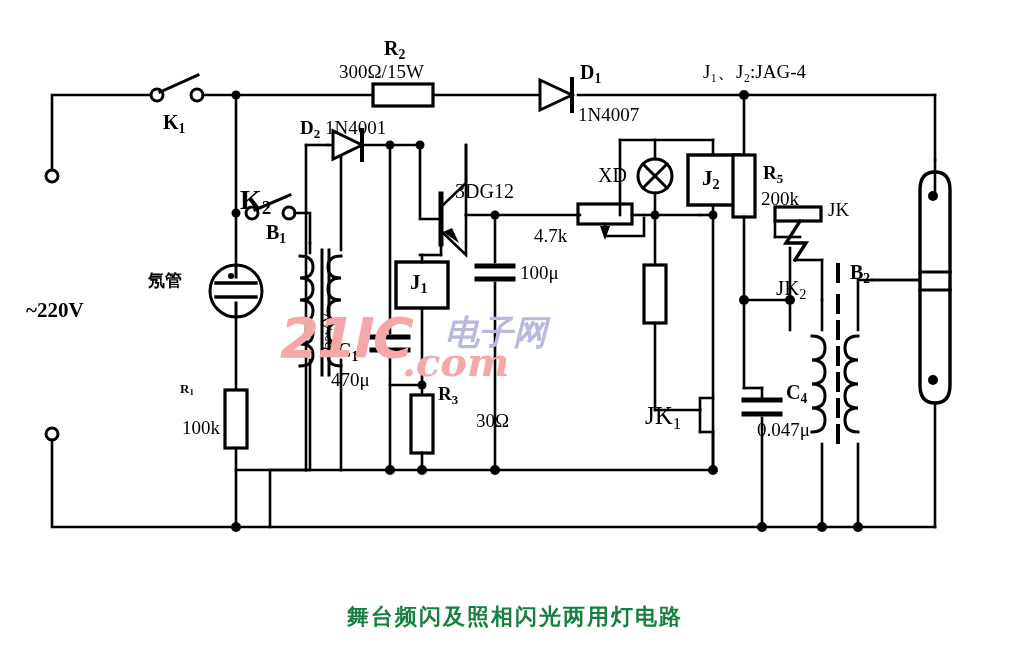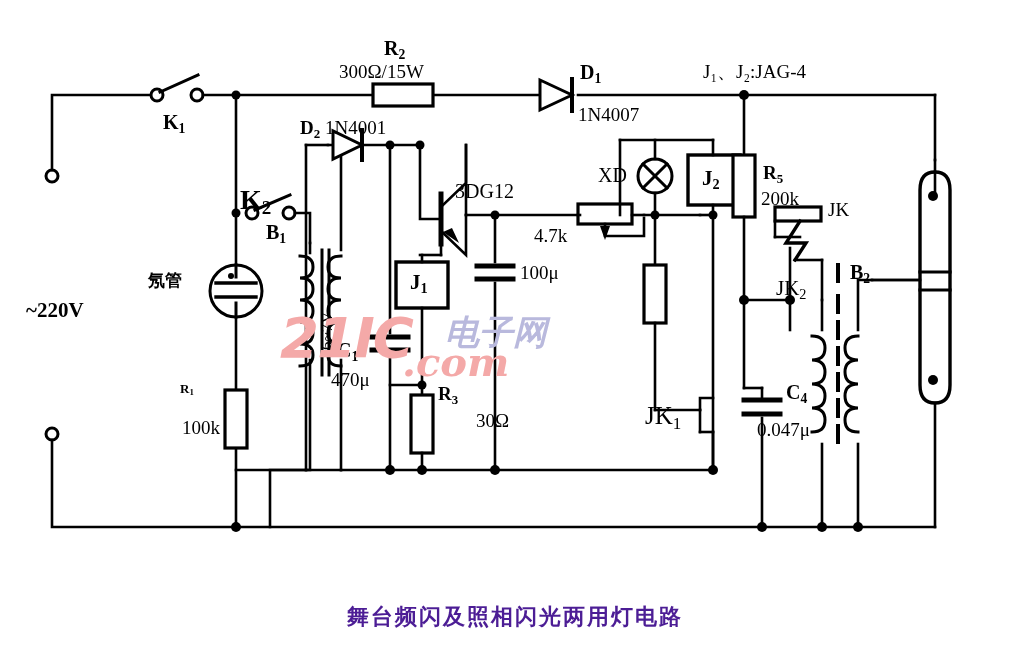--- a/index.html
+++ b/index.html
@@ -4,21 +4,21 @@
 <style>
   html,body{margin:0;padding:0;background:#ffffff;}
   body{width:1030px;height:671px;font-family:"Liberation Serif",serif;overflow:hidden;}
   #root{position:relative;width:1030px;height:671px;background:#fff;}
   svg{display:block;}
   .lbl{position:absolute;color:#000;font-family:"Liberation Serif",serif;white-space:nowrap;line-height:1;}
   .b{font-weight:bold;}
   .sub{font-size:0.68em;vertical-align:-0.28em;}
   .cn{font-family:"DejaVu Sans",sans-serif;font-weight:bold;}
   #caption{position:absolute;left:0;top:602px;width:1030px;text-align:center;
-           font-family:"DejaVu Sans",sans-serif;font-weight:bold;font-size:22px;color:#4c1d95;letter-spacing:2px;}
+           font-family:"DejaVu Sans",sans-serif;font-weight:bold;font-size:22px;color:#15803d;letter-spacing:2px;}
   .wm{position:absolute;font-style:italic;font-weight:bold;pointer-events:none;}
   .wm1{left:280px;top:305px;font-size:56px;color:#f4a9a8;font-family:"DejaVu Sans",sans-serif;letter-spacing:-2px;}
   .wm2{left:445px;top:310px;font-size:34px;color:#b9b9dd;font-family:"DejaVu Sans",sans-serif;}
   .wm3{left:402px;top:338px;font-size:40px;color:#f4a9a8;font-family:"DejaVu Serif",serif;}
   .rot{transform:rotate(-90deg);transform-origin:left top;}
 </style>
 </head>
 <body>
 
 <div id="root">

